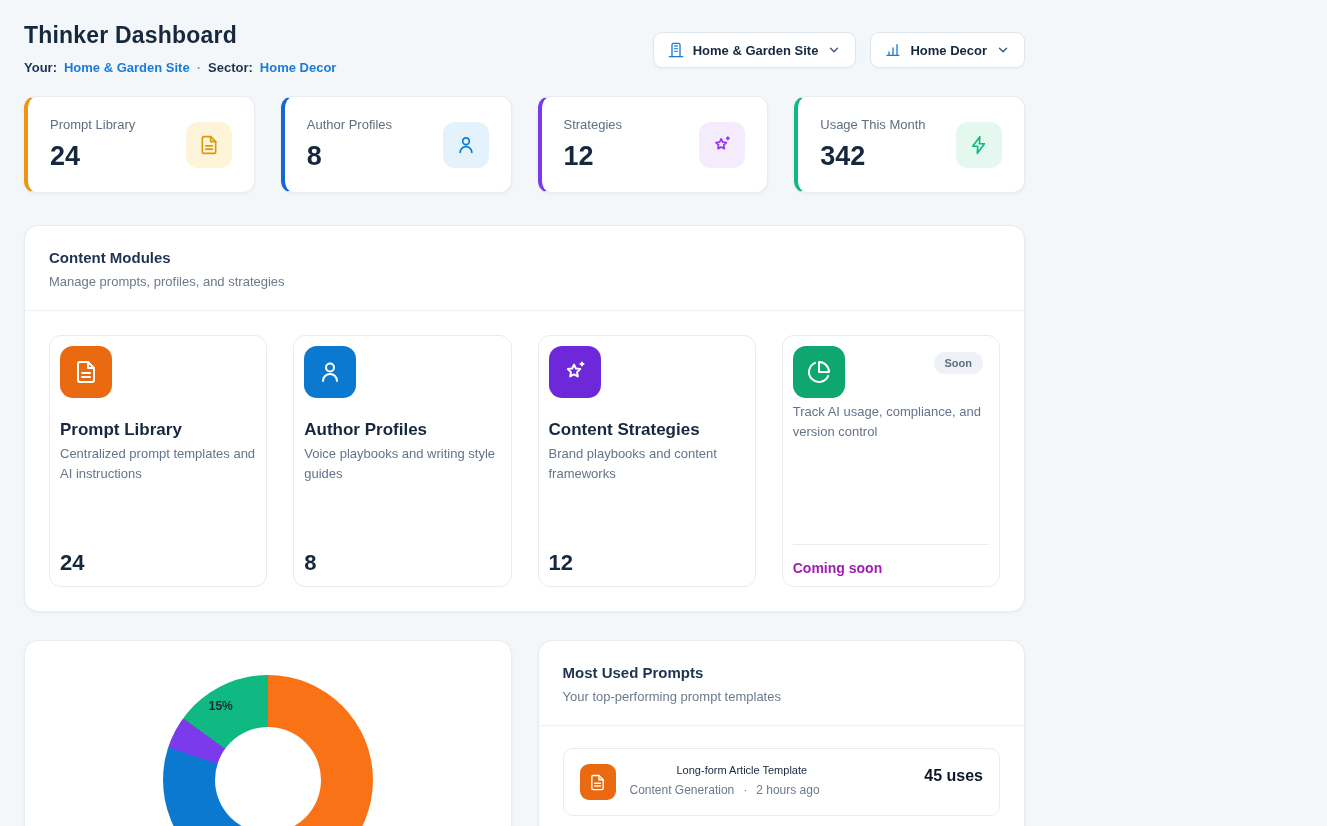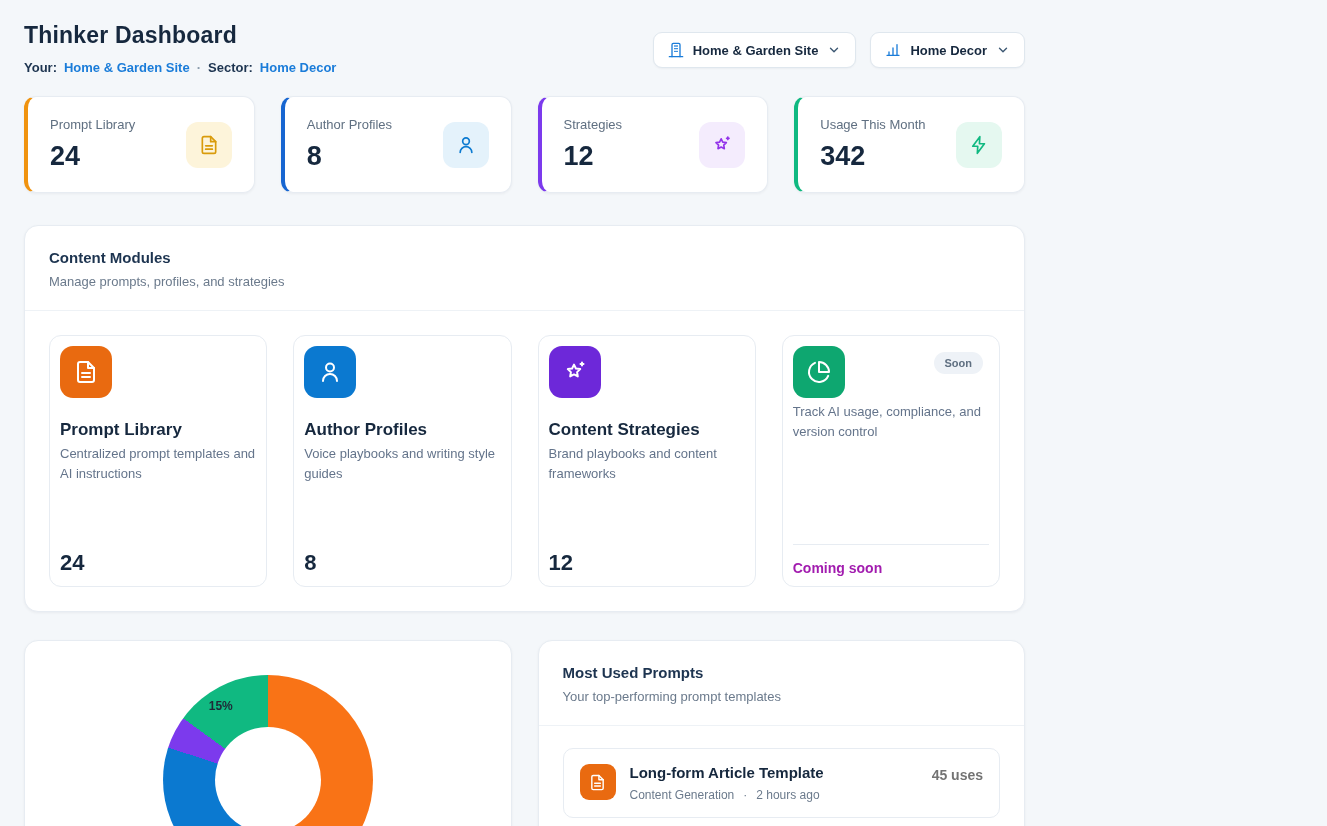--- a/index.html
+++ b/index.html
@@ -115,23 +115,23 @@
   .prompt-item {
     border: 1px solid #e7ecf2; border-radius: 10px;
     padding: 15px 16px; display: flex; gap: 14px; align-items: flex-start;
     cursor: pointer; background: #fff;
   }
   .prompt-icon {
     width: 36px; height: 36px; border-radius: 9px; flex-shrink: 0;
     background: #e96a10; color: #fff;
     display: flex; align-items: center; justify-content: center;
   }
-  .prompt-title { font-size: 15px; font-weight: 700; color: #16283e; }
+  .prompt-title { font-size: 11px; font-weight: 400; color: #16283e; margin-left: 47px; }
   .prompt-meta { margin-top: 7px; font-size: 12px; color: #6b7a8c; display: flex; gap: 9px; align-items: center; }
-  .prompt-uses { margin-left: auto; color: #737373; font-size: 14px; font-weight: 700; padding-top: 3px; white-space: nowrap; }
+  .prompt-uses { margin-left: auto; color: #0f172a; font-size: 16px; font-weight: 700; padding-top: 3px; white-space: nowrap; }
 </style>
 </head>
 <body>
 
 <div class="page">
 
   <header class="topbar">
     <div>
       <h1 class="page-title">Thinker Dashboard</h1>
       <div class="breadcrumb">

